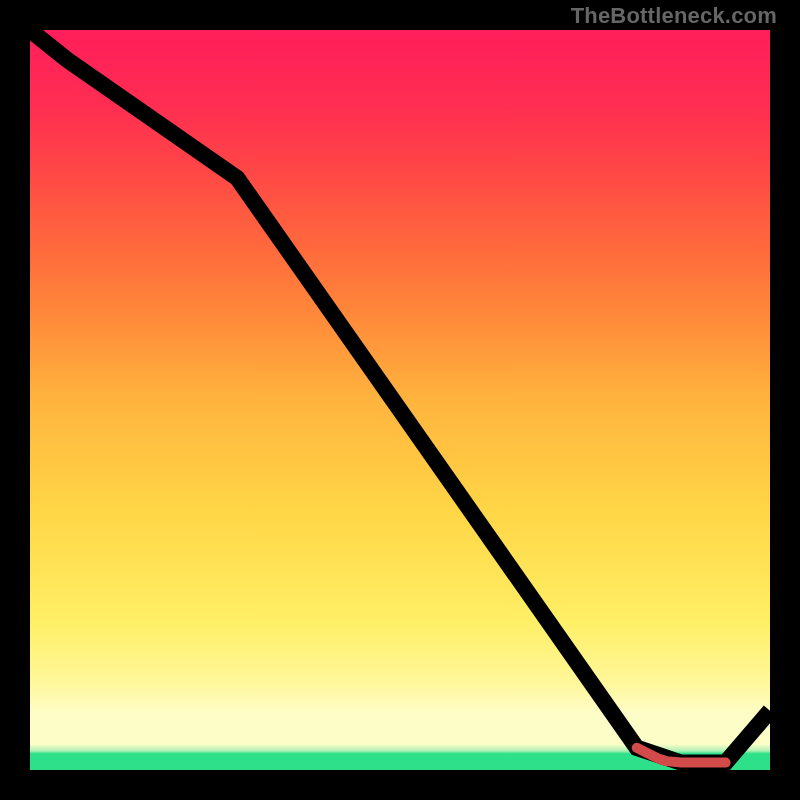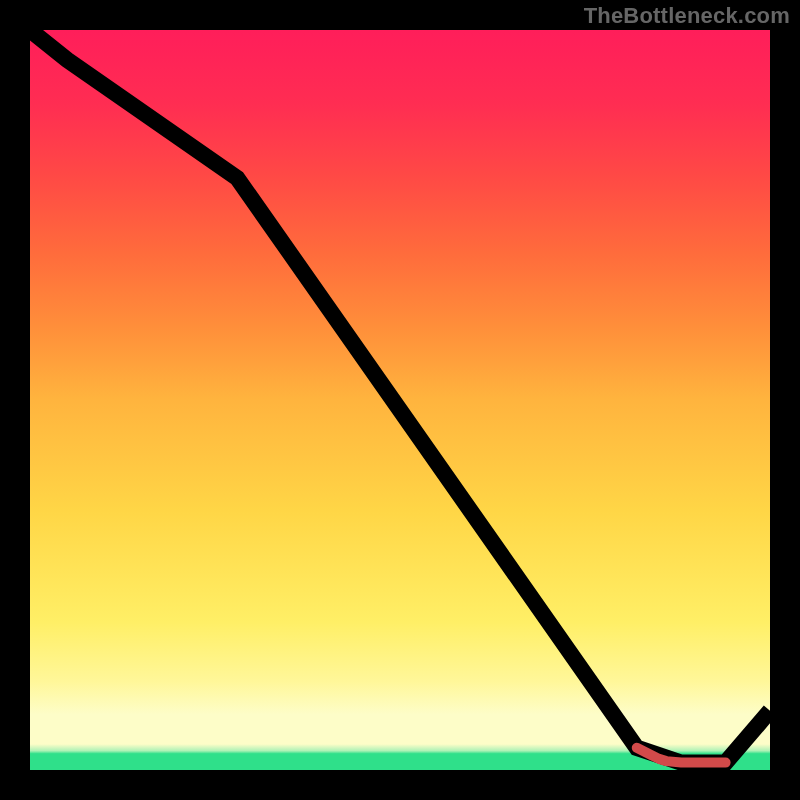--- a/index.html
+++ b/index.html
@@ -13,21 +13,21 @@
   }
   .frame {
     position: relative;
     width: 800px;
     height: 800px;
     background: #000;
   }
   .watermark {
     position: absolute;
     top: 3px;
-    right: 10px;
+    right: 23px;
     color: #666;
     font-size: 22px;
     font-weight: bold;
     letter-spacing: 0.2px;
     z-index: 10;
   }
   .plot-area {
     position: absolute;
     left: 30px;
     top: 30px;

